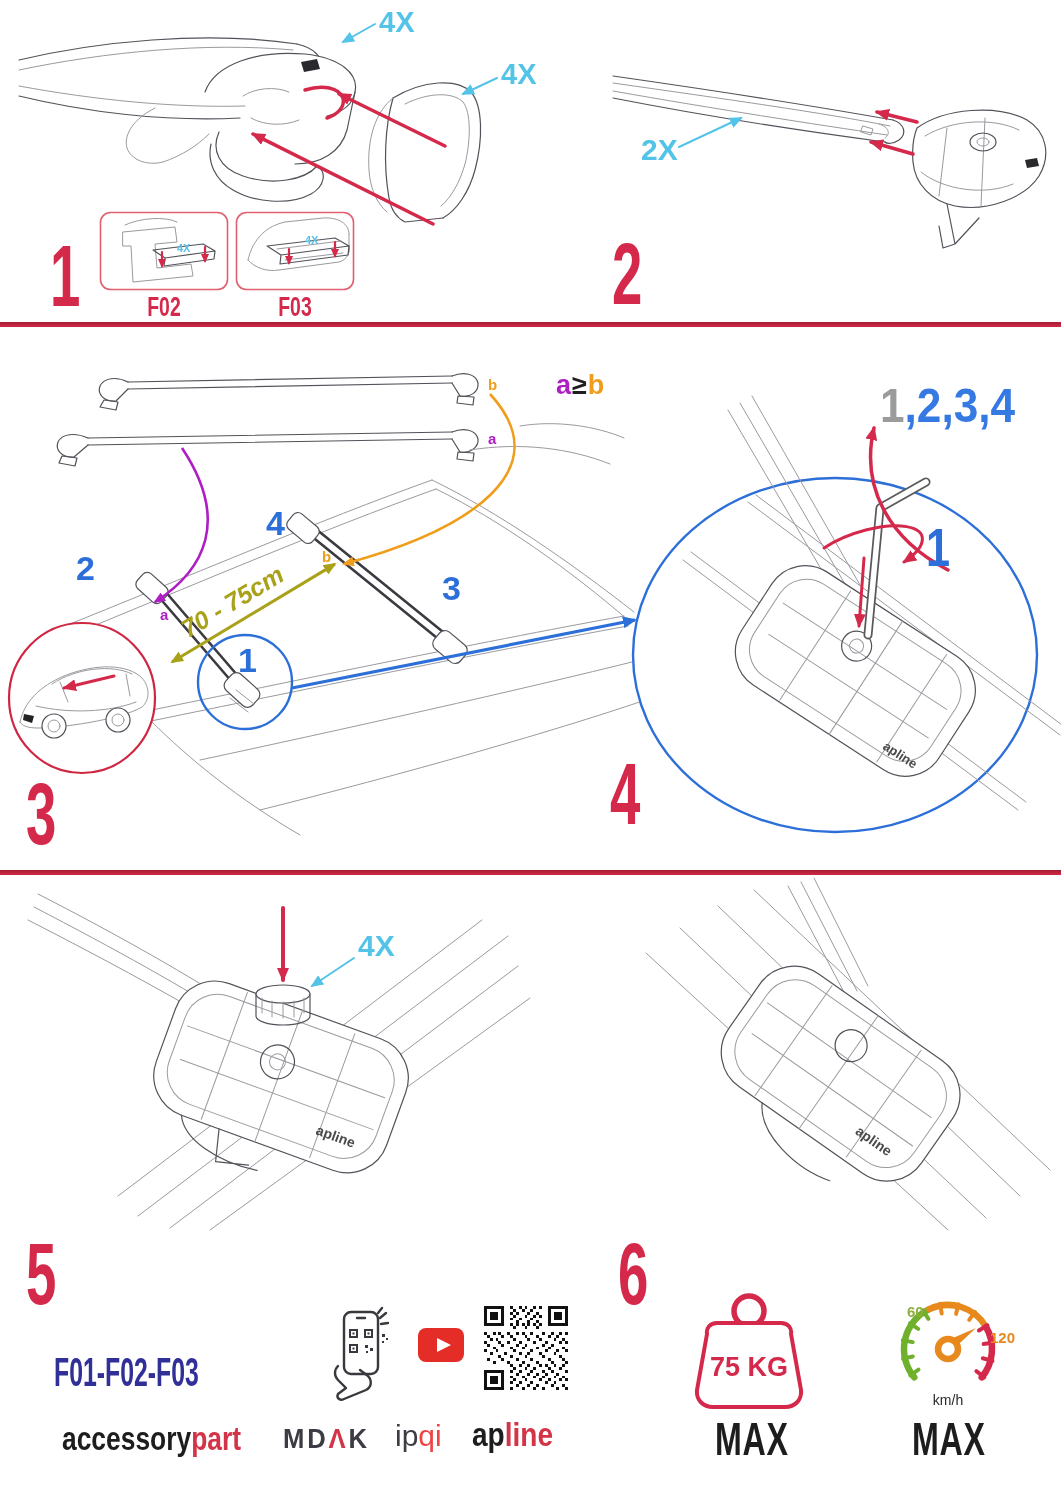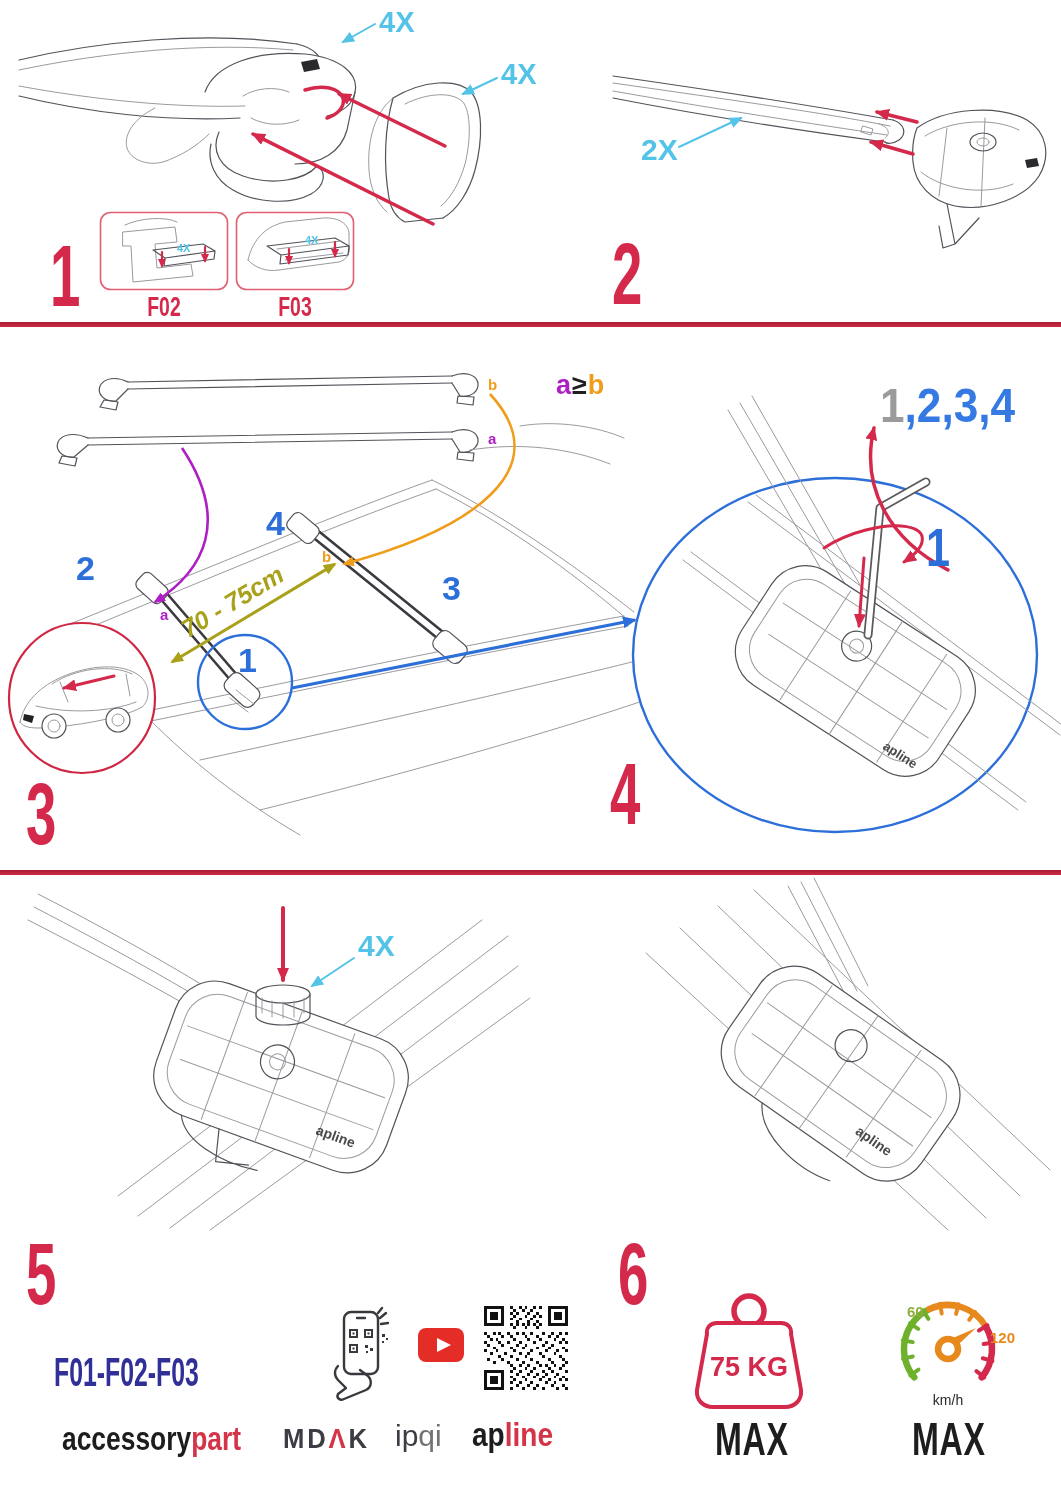--- a/index.html
+++ b/index.html
@@ -313,21 +313,21 @@
     <path fill="#111" d="M9,0h1v1h-1z M12,0h1v1h-1z M14,0h1v1h-1z M17,0h1v1h-1z M19,0h1v1h-1z M10,1h1v1h-1z M13,1h1v1h-1z M16,1h1v1h-1z M9,2h1v1h-1z M11,2h1v1h-1z M15,2h1v1h-1z M18,2h1v1h-1z M10,3h1v1h-1z M14,3h1v1h-1z M17,3h1v1h-1z M19,3h1v1h-1z M9,4h1v1h-1z M12,4h1v1h-1z M16,4h1v1h-1z M11,5h1v1h-1z M15,5h1v1h-1z M18,5h1v1h-1z M9,6h1v1h-1z M11,6h1v1h-1z M13,6h1v1h-1z M15,6h1v1h-1z M17,6h1v1h-1z M19,6h1v1h-1z M10,7h1v1h-1z M14,7h1v1h-1z M18,7h1v1h-1z M0,9h1v1h-1z M3,9h1v1h-1z M5,9h1v1h-1z M8,9h1v1h-1z M11,9h1v1h-1z M13,9h1v1h-1z M16,9h1v1h-1z M20,9h1v1h-1z M23,9h1v1h-1z M26,9h1v1h-1z M28,9h1v1h-1z M1,10h1v1h-1z M6,10h1v1h-1z M9,10h1v1h-1z M14,10h1v1h-1z M18,10h1v1h-1z M22,10h1v1h-1z M25,10h1v1h-1z M2,11h1v1h-1z M4,11h1v1h-1z M10,11h1v1h-1z M15,11h1v1h-1z M19,11h1v1h-1z M24,11h1v1h-1z M27,11h1v1h-1z M0,12h1v1h-1z M5,12h1v1h-1z M8,12h1v1h-1z M12,12h1v1h-1z M17,12h1v1h-1z M21,12h1v1h-1z M26,12h1v1h-1z M28,12h1v1h-1z M1,13h1v1h-1z M6,13h1v1h-1z M11,13h1v1h-1z M14,13h1v1h-1z M20,13h1v1h-1z M23,13h1v1h-1z M3,14h1v1h-1z M9,14h1v1h-1z M13,14h1v1h-1z M18,14h1v1h-1z M22,14h1v1h-1z M27,14h1v1h-1z M0,15h1v1h-1z M4,15h1v1h-1z M10,15h1v1h-1z M16,15h1v1h-1z M21,15h1v1h-1z M25,15h1v1h-1z M28,15h1v1h-1z M2,16h1v1h-1z M7,16h1v1h-1z M12,16h1v1h-1z M15,16h1v1h-1z M19,16h1v1h-1z M24,16h1v1h-1z M5,17h1v1h-1z M9,17h1v1h-1z M14,17h1v1h-1z M20,17h1v1h-1z M26,17h1v1h-1z M1,18h1v1h-1z M6,18h1v1h-1z M11,18h1v1h-1z M16,18h1v1h-1z M22,18h1v1h-1z M27,18h1v1h-1z M3,19h1v1h-1z M8,19h1v1h-1z M13,19h1v1h-1z M18,19h1v1h-1z M23,19h1v1h-1z M28,19h1v1h-1z M9,20h1v1h-1z M12,20h1v1h-1z M15,20h1v1h-1z M19,20h1v1h-1z M21,20h1v1h-1z M24,20h1v1h-1z M27,20h1v1h-1z M10,21h1v1h-1z M14,21h1v1h-1z M17,21h1v1h-1z M22,21h1v1h-1z M26,21h1v1h-1z M9,22h1v1h-1z M12,22h1v1h-1z M16,22h1v1h-1z M20,22h1v1h-1z M23,22h1v1h-1z M28,22h1v1h-1z M11,23h1v1h-1z M15,23h1v1h-1z M18,23h1v1h-1z M21,23h1v1h-1z M25,23h1v1h-1z M9,24h1v1h-1z M13,24h1v1h-1z M17,24h1v1h-1z M20,24h1v1h-1z M24,24h1v1h-1z M27,24h1v1h-1z M10,25h1v1h-1z M14,25h1v1h-1z M19,25h1v1h-1z M22,25h1v1h-1z M26,25h1v1h-1z M28,25h1v1h-1z M9,26h1v1h-1z M12,26h1v1h-1z M16,26h1v1h-1z M21,26h1v1h-1z M24,26h1v1h-1z M11,27h1v1h-1z M15,27h1v1h-1z M18,27h1v1h-1z M23,27h1v1h-1z M27,27h1v1h-1z M9,28h1v1h-1z M13,28h1v1h-1z M17,28h1v1h-1z M20,28h1v1h-1z M25,28h1v1h-1z M28,28h1v1h-1z"></path>
   </svg>
 
   <div class="brand" style="left:62px;top:1420px;font-size:33px;transform:scaleX(.8)">
     <span>accessory</span><span style="color:#d43448">part</span>
   </div>
   <div class="brand" style="left:283px;top:1424px;font-size:27px;letter-spacing:3px;color:#3c3c44;transform:scaleX(.95)">
     <span>MD</span><span style="color:#d43448">Λ</span><span>K</span>
   </div>
   <div class="brand" style="left:395px;top:1419px;font-size:30px;font-weight:500;color:#3c3c44">
-    <span>ip</span><span style="color:#737373">qi</span>
+    <span>ip</span><span style="color:#ef4444">qi</span>
   </div>
   <div class="brand" style="left:472px;top:1416px;font-size:33px;transform:scaleX(.85)">
     <span>ap</span><span style="color:#d43448">line</span>
   </div>
 
   <svg class="abs" style="left:680px;top:1290px" width="140" height="122" viewBox="0 0 140 122">
     <circle cx="69" cy="21" r="15" fill="none" stroke="#d5294b" stroke-width="5.5"></circle>
     <path d="M37,33 L101,33 C108,33 112,38 111,44 L121,100 C122,110 115,117 105,117 L33,117 C23,117 16,110 17,100 L27,44 C26,38 30,33 37,33 Z" fill="#fff" stroke="#d5294b" stroke-width="4" stroke-linejoin="round"></path>
     <text x="69" y="86" text-anchor="middle" font-size="27" font-weight="bold" fill="#d5294b">75 KG</text>
   </svg>

